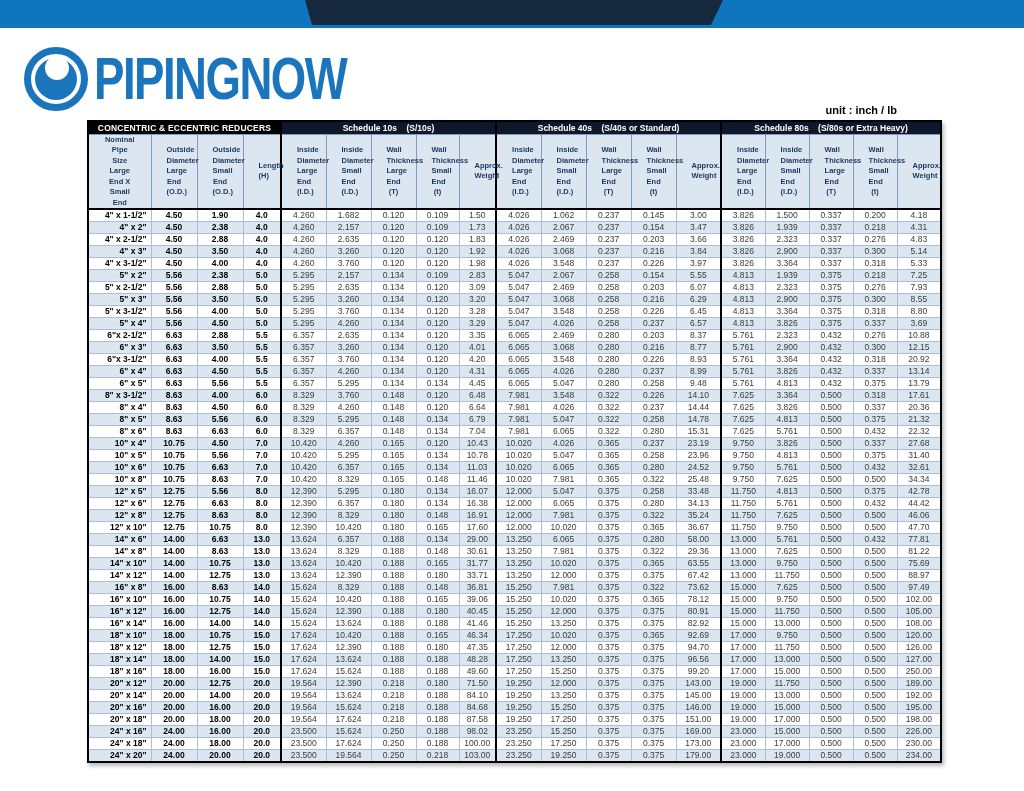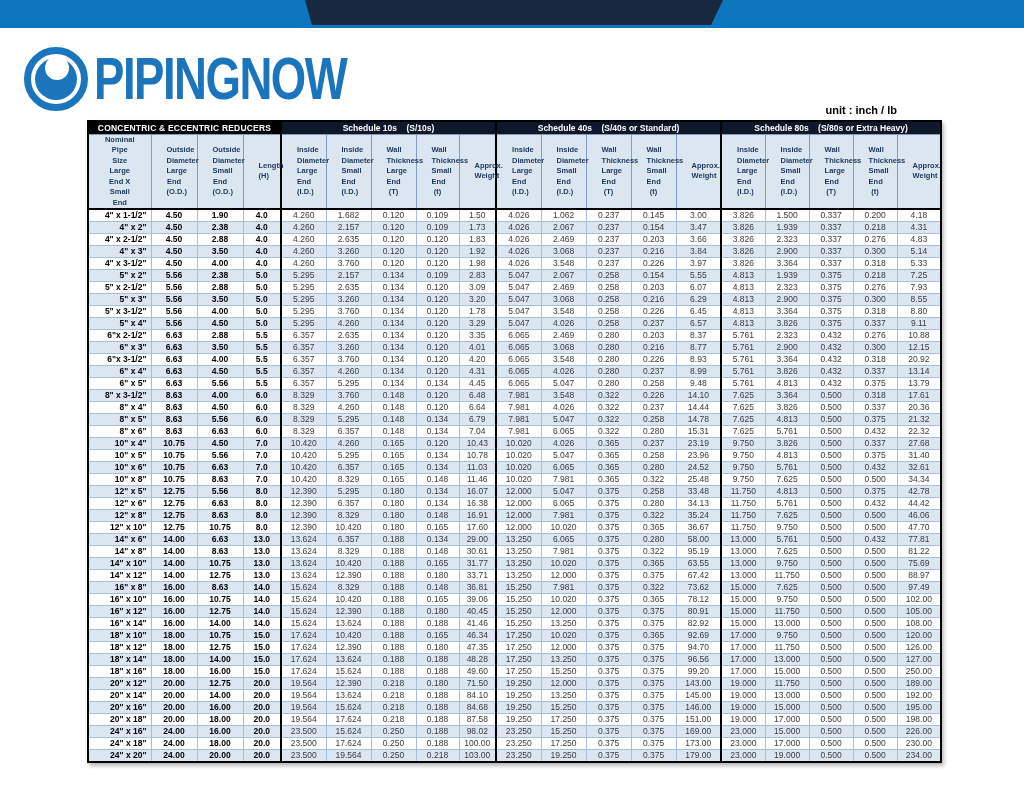--- a/index.html
+++ b/index.html
@@ -339,21 +339,21 @@
       </tr>
       <tr>
         <td class="size bold">5" x 3-1/2"</td>
         <td class="bold">5.56</td>
         <td class="bold">4.00</td>
         <td class="bold">5.0</td>
         <td class="sec">5.295</td>
         <td>3.760</td>
         <td>0.134</td>
         <td>0.120</td>
-        <td>1.78</td>
+        <td>3.28</td>
         <td class="sec">5.047</td>
         <td>3.548</td>
         <td>0.258</td>
         <td>0.226</td>
         <td>6.45</td>
         <td class="sec">4.813</td>
         <td>3.364</td>
         <td>0.375</td>
         <td>0.318</td>
         <td>8.80</td>
@@ -370,21 +370,21 @@
         <td>3.29</td>
         <td class="sec">5.047</td>
         <td>4.026</td>
         <td>0.258</td>
         <td>0.237</td>
         <td>6.57</td>
         <td class="sec">4.813</td>
         <td>3.826</td>
         <td>0.375</td>
         <td>0.337</td>
-        <td>9.11</td>
+        <td>3.69</td>
       </tr>
       <tr>
         <td class="size bold">6"x 2-1/2"</td>
         <td class="bold">6.63</td>
         <td class="bold">2.88</td>
         <td class="bold">5.5</td>
         <td class="sec">6.357</td>
         <td>2.635</td>
         <td>0.134</td>
         <td>0.120</td>
@@ -764,21 +764,21 @@
         <td class="bold">13.0</td>
         <td class="sec">13.624</td>
         <td>8.329</td>
         <td>0.188</td>
         <td>0.148</td>
         <td>30.61</td>
         <td class="sec">13.250</td>
         <td>7.981</td>
         <td>0.375</td>
         <td>0.322</td>
-        <td>95.19</td>
+        <td>29.36</td>
         <td class="sec">13.000</td>
         <td>7.625</td>
         <td>0.500</td>
         <td>0.500</td>
         <td>81.22</td>
       </tr>
       <tr class="alt">
         <td class="size bold">14" x 10"</td>
         <td class="bold">14.00</td>
         <td class="bold">10.75</td>

